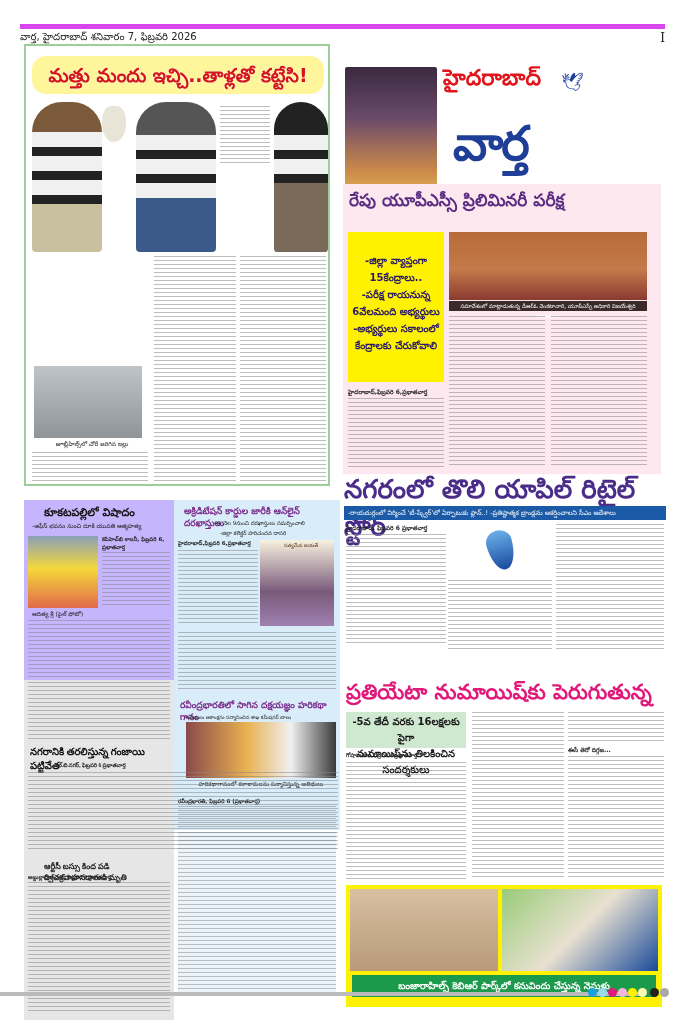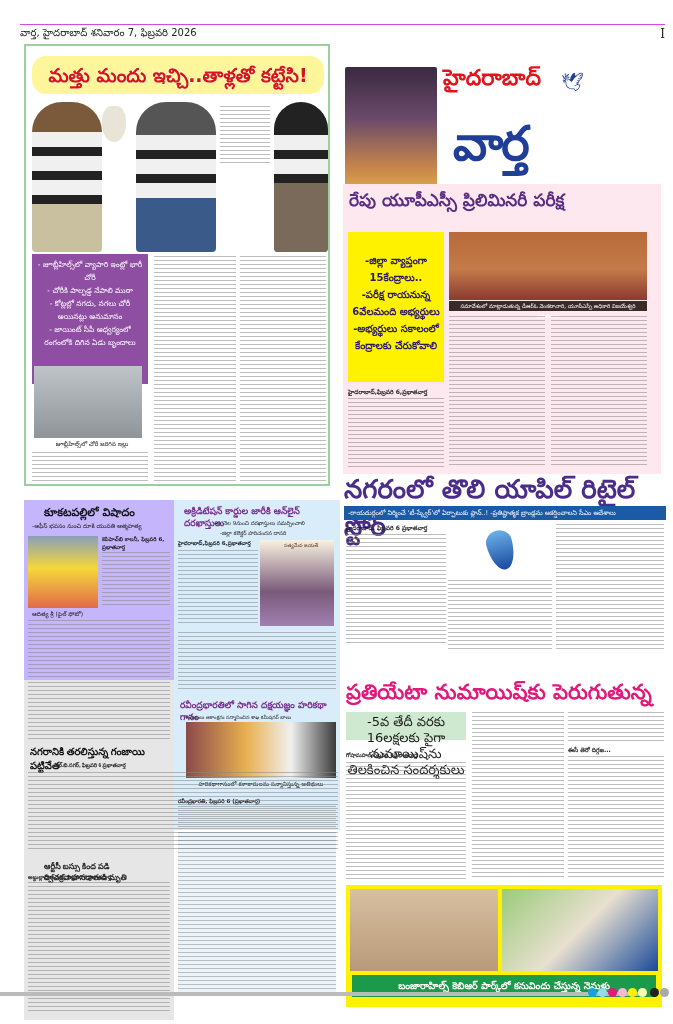--- a/index.html
+++ b/index.html
@@ -1,18 +1,18 @@
 <!DOCTYPE html>
 <html><head>
 <meta charset="utf-8">
 <style>
   * { box-sizing: border-box; margin: 0; padding: 0; }
   body { width: 673px; height: 1024px; background: #fff; position: relative; overflow: hidden; font-family: "DejaVu Sans", sans-serif; color: #222; }
   .abs { position: absolute; }
-  .folio { left: 20px; top: 24px; width: 645px; height: 16px; border-top: 1px solid #d946ef; font-size: 10px; padding-top: 2px; display: flex; justify-content: space-between; }
+  .folio { left: 20px; top: 24px; width: 645px; height: 16px; border-top: 5px solid #d946ef; font-size: 10px; padding-top: 2px; display: flex; justify-content: space-between; }
   .folio .pg { font-family: "DejaVu Serif", serif; font-size: 12px; }
   .textblock { background-image: repeating-linear-gradient(to bottom, #888 0 1px, transparent 1px 4px); opacity: .55; }
   
   .lead { left: 24px; top: 44px; width: 306px; height: 442px; border: 2px solid #9ccf9c; background: #fff; }
   .lead-title { position: absolute; left: 6px; top: 10px; width: 292px; height: 38px; background: #fff59a; border-radius: 14px; color: #d4151b; font-weight: bold; font-size: 19px; text-align: center; line-height: 38px; font-family: "DejaVu Sans", sans-serif; text-shadow: 0 0 2px #fff; }
   .lead-bullets { position: absolute; left: 6px; top: 208px; width: 116px; height: 130px; background: #8e4fa3; color: #fff; font-size: 7.5px; line-height: 13px; padding: 4px; text-align: center; }
   .lead-photo { position: absolute; left: 8px; top: 320px; width: 108px; height: 72px; background: linear-gradient(#bfc4c8,#8f9499); }
   .caption-small { font-size: 6px; color: #222; }
   
   .mast { left: 343px; top: 44px; width: 330px; height: 132px; margin-top: 19px; }
@@ -39,21 +39,21 @@
   .accr { left: 174px; top: 500px; width: 166px; height: 130px; background: #d8ecfa; }
   .accr-title { position: absolute; left: 10px; top: 6px; color: #7a2a8a; font-size: 9px; font-weight: bold; }
   .accr-photo { position: absolute; left: 86px; top: 40px; width: 74px; height: 86px; background: linear-gradient(180deg,#f8f2e0 0%,#7a5a7a 60%,#a080b0 100%); }
   .daksha { left: 174px; top: 630px; width: 166px; height: 200px; background: #d8ecfa; }
   .daksha-title { position: absolute; left: 6px; top: 70px; color: #7a2a8a; font-size: 9px; font-weight: bold; }
   .daksha-photo { position: absolute; left: 12px; top: 92px; width: 150px; height: 56px; background: linear-gradient(90deg,#8a4a4a,#e8b050 40%,#f0f0f0 70%,#3a3a3a); }
   .ganja { left: 24px; top: 680px; width: 150px; height: 340px; background: #e6e6e6; font-family: Liberation Serif, serif; }
   .sec-head { font-size: 10px; font-weight: bold; color: #111; }
   
   .num-title { left: 346px; top: 680px; width: 320px; color: #e0197a; font-size: 21px; font-weight: bold; }
-  .num-box { left: 346px; top: 712px; width: 120px; height: 28px; background: #cfe8d0; color: #1a1a1a; font-size: 13px; font-weight: normal; text-align: center; line-height: 16px; padding-top: 2px; }
+  .num-box { left: 346px; top: 712px; width: 120px; height: 36px; background: #cfe8d0; color: #1a1a1a; font-size: 10px; font-weight: bold; text-align: center; line-height: 16px; padding-top: 2px; }
   .peacock { left: 346px; top: 885px; width: 316px; height: 122px; background: #fff200; }
   .peacock-p1 { position: absolute; left: 4px; top: 4px; width: 148px; height: 82px; background: linear-gradient(180deg,#d8c0a0,#b89a7a); }
   .peacock-p2 { position: absolute; left: 156px; top: 4px; width: 156px; height: 82px; background: linear-gradient(135deg,#9acb7a,#e8e0d0 50%,#1a4a9a); }
   .peacock-cap { position: absolute; left: 6px; top: 90px; width: 304px; height: 22px; background: #1a9a4a; color: #fff; font-size: 9.5px; font-weight: bold; text-align: center; line-height: 22px; }
   .bar-bottom { left: 0; top: 992px; width: 640px; height: 4px; background: #bbb; }
   .reg { top: 988px; width: 9px; height: 9px; border-radius: 50%; }
 </style>
 </head>
 <body>
 
@@ -64,26 +64,20 @@
 
 <div class="abs lead">
   <div class="lead-title">మత్తు మందు ఇచ్చి..తాళ్లతో కట్టేసి!</div>
   <div class="abs" style="left:6px;top:56px;width:70px;height:150px;background:linear-gradient(180deg,#7a5a3a 0 20%,#f0f0f0 20% 30%,#222 30% 36%,#f0f0f0 36% 46%,#222 46% 52%,#f0f0f0 52% 62%,#222 62% 68%,#c9c0a0 68%);border-radius:30px 30px 4px 4px;"></div>
   <div class="abs" style="left:76px;top:60px;width:24px;height:36px;background:#e8e4d8;border-radius:40% 40% 50% 50%;"></div>
   <div class="abs" style="left:110px;top:56px;width:80px;height:150px;background:linear-gradient(180deg,#555 0 22%,#f0f0f0 22% 32%,#222 32% 38%,#f0f0f0 38% 48%,#222 48% 54%,#f0f0f0 54% 64%,#3a5a8a 64%);border-radius:30px 30px 4px 4px;"></div>
   <div class="abs" style="left:248px;top:56px;width:54px;height:150px;background:linear-gradient(180deg,#222 0 22%,#f0f0f0 22% 32%,#222 32% 38%,#f0f0f0 38% 48%,#222 48% 54%,#7a6a5a 54%);border-radius:30px 30px 4px 4px;"></div>
   <div class="abs textblock" style="left:194px;top:60px;width:50px;height:60px;"></div>
   <div class="abs textblock" style="left:128px;top:210px;width:82px;height:225px;"></div>
   <div class="abs textblock" style="left:214px;top:210px;width:86px;height:225px;"></div>
-  <div class="lead-bullets">
-    <div>- జూబ్లీహిల్స్‌లో వ్యాపారి ఇంట్లో భారీ చోరీ</div>
-    <div>- చోరీకి పాల్పడ్డ నేపాలి ముఠా</div>
-    <div>- కోట్లల్లో నగదు, నగలు చోరీ అయినట్లు అనుమానం</div>
-    <div>- జాయింట్ సీపీ ఆధ్వర్యంలో రంగంలోకి దిగిన ఏడు బృందాలు</div>
-  </div>
   <div class="lead-photo"></div>
   <div class="abs caption-small" style="left:8px;top:394px;width:116px;text-align:center;">జూబ్లీహిల్స్‌లో చోరీ జరిగిన ఇల్లు</div>
   <div class="abs textblock" style="left:6px;top:406px;width:116px;height:30px;"></div>
 </div>
 
 <div class="abs mast">
   <div class="mast-photo"></div>
   <div class="mast-city">హైదరాబాద్</div>
   <div class="dove">🕊</div>
   <div class="mast-name">వార్త</div>

